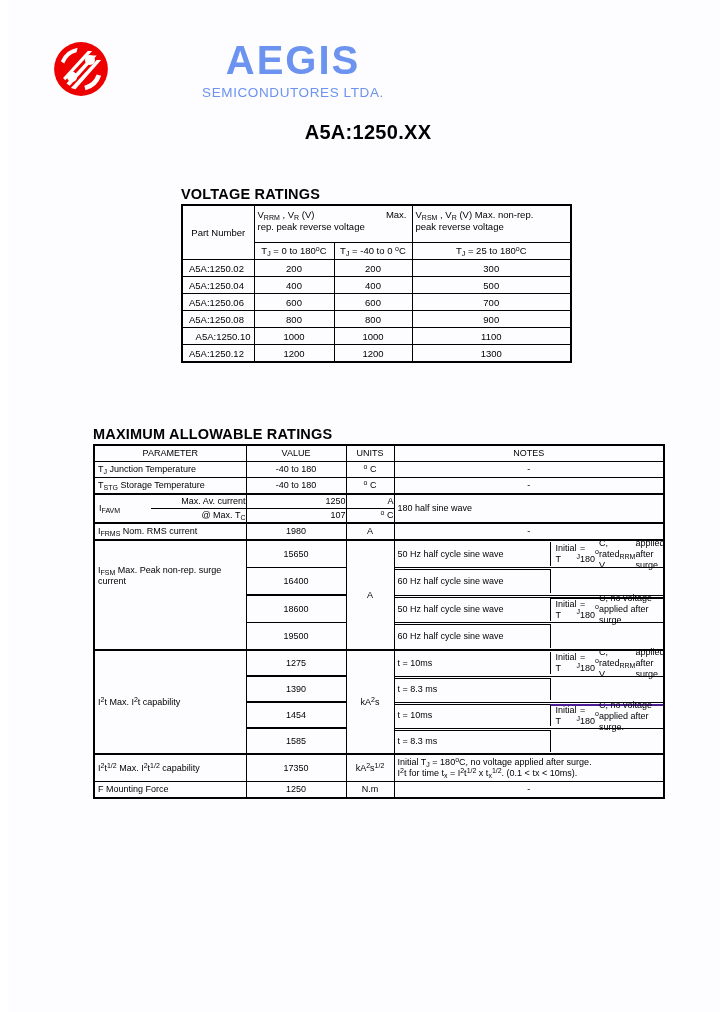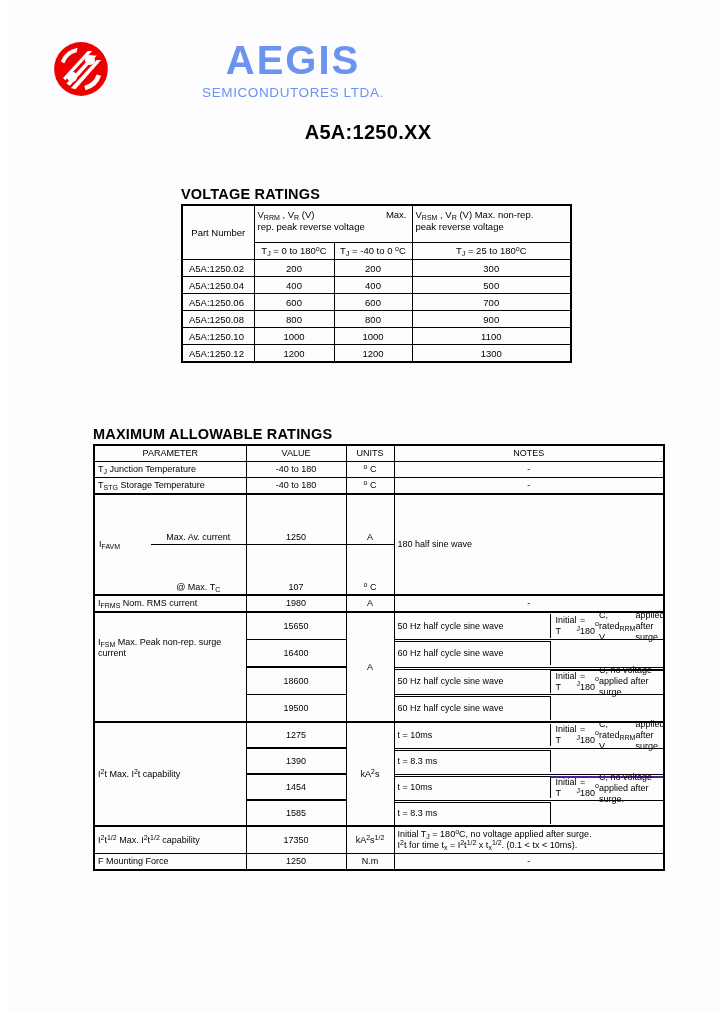--- a/index.html
+++ b/index.html
@@ -133,24 +133,23 @@
   .hdrrow td { text-align: center; height: 14px; }
 
   .split { display: flex; width: 100%; }
   .split .sleft {
     flex: 0 0 52px;
     display: flex;
     align-items: center;
   }
   .split .sright { flex: 1 1 auto; }
   .sub-line {
-    text-align: center;
+    text-align: right;
     border-bottom: 1px solid #000;
     padding: 1px 0;
-    margin-top: 36px;
   }
   .sub-line.last { border-bottom: none; }
 
   .note-split { display: flex; width: 100%; height: 100%; align-items: stretch; }
   .note-split .nl {
     flex: 0 0 152px;
     display: flex;
     align-items: center;
     padding-left: 3px;
   }
@@ -246,21 +245,21 @@
           <td class="ctr">600</td>
           <td class="ctr">700</td>
         </tr>
         <tr>
           <td class="lft" style="padding-left: 6px;">A5A:1250.08</td>
           <td class="ctr">800</td>
           <td class="ctr">800</td>
           <td class="ctr">900</td>
         </tr>
         <tr>
-          <td class="lft" style="padding-left: 6px;">A5A:1250.10</td>
+          <td class="lft" style="padding-left: 6px; text-align: right;">A5A:1250.10</td>
           <td class="ctr">1000</td>
           <td class="ctr">1000</td>
           <td class="ctr">1100</td>
         </tr>
         <tr>
           <td class="lft" style="padding-left: 6px; margin-left: 32px;">A5A:1250.12</td>
           <td class="ctr">1200</td>
           <td class="ctr">1200</td>
           <td class="ctr">1300</td>
         </tr>

